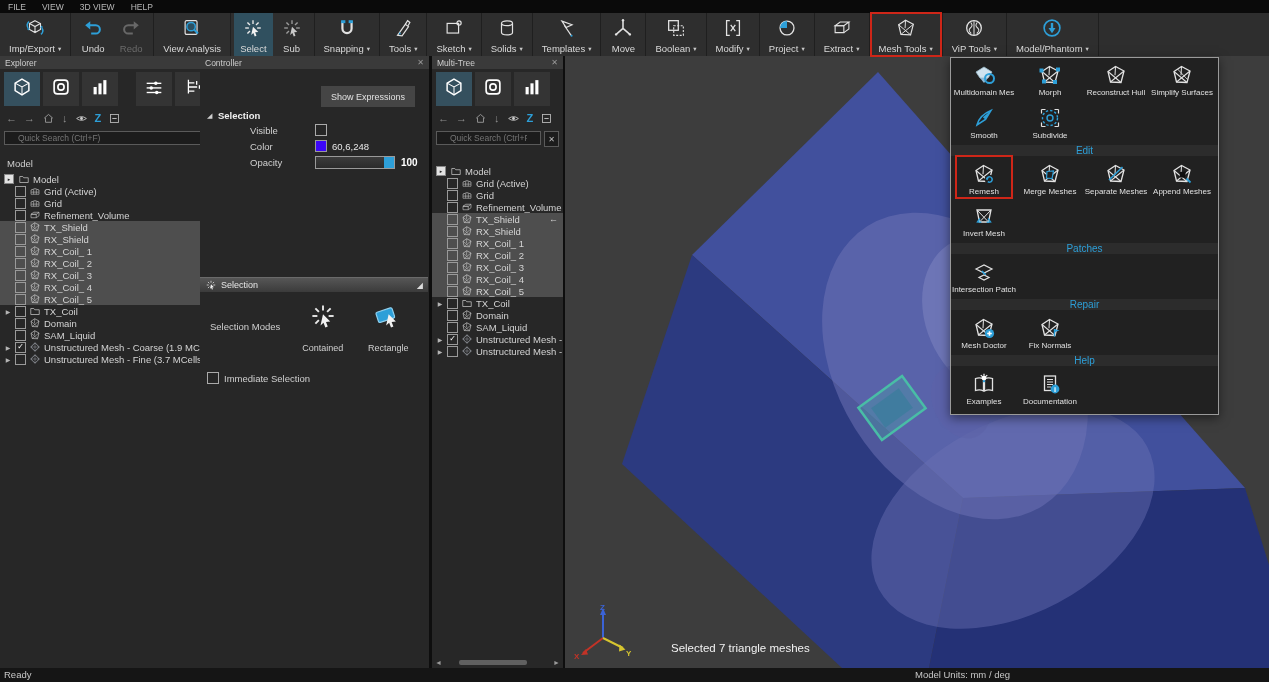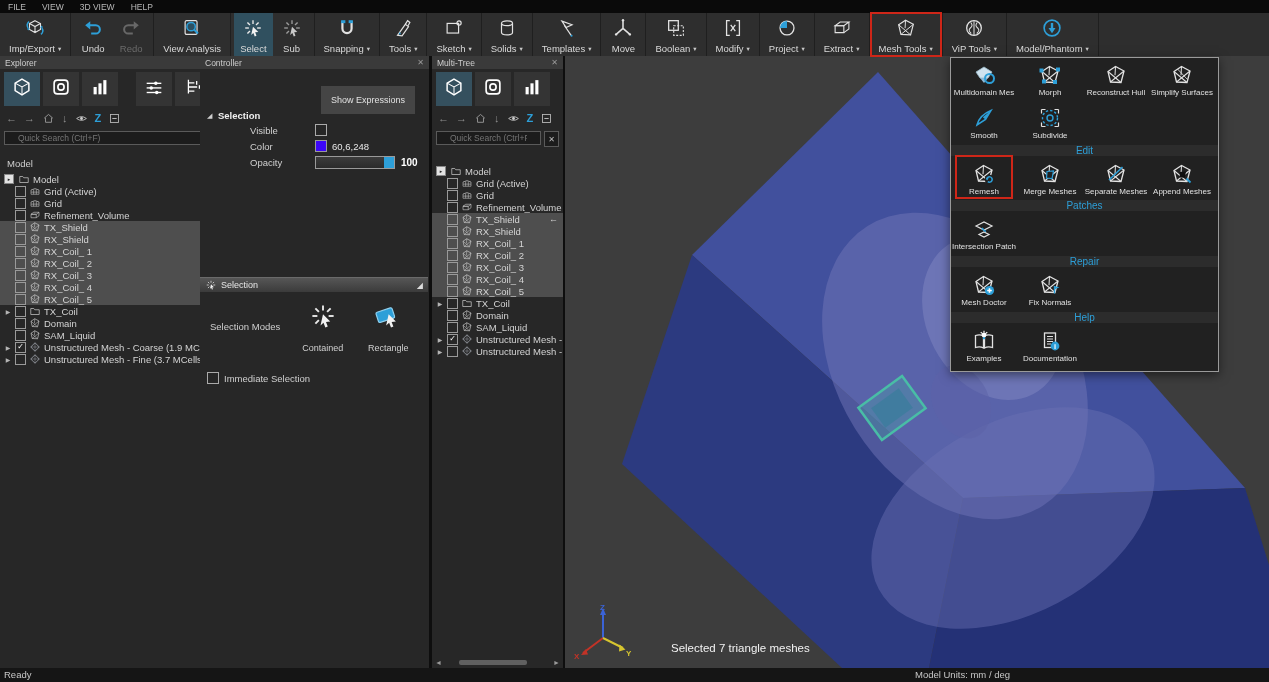--- a/index.html
+++ b/index.html
@@ -51,21 +51,21 @@
            display:flex;align-items:center;justify-content:center;flex:0 0 auto;margin-right:1px;}
   .cb{width:9px;height:9px;border:1px solid #9a9a9a;flex:0 0 auto;display:flex;align-items:center;
       justify-content:center;font-size:8px;color:#fff;background:transparent;}
   .cb.checked::after{content:"✓";font-size:8px;color:#fff;line-height:1;}
   .ticon12{width:12px;height:12px;flex:0 0 auto;}
   .ticon12 svg{width:12px;height:12px;display:block;}
   .tlabel{overflow:hidden;}
   .pin{margin-left:auto;margin-right:5px;color:#d0d0d0;font-size:9px;font-weight:bold;}
   
   .ctrl-body{position:relative;flex:1;}
-  .showexp{position:absolute;right:14px;top:17px;height:28px;background:#454545;border:none;
+  .showexp{position:absolute;right:14px;top:17px;height:21px;background:#454545;border:none;
            color:#e2e2e2;font-size:9px;padding:0 10px;font-family:"Liberation Sans",sans-serif;}
   .grp-title{position:absolute;left:18px;top:41px;font-size:9.5px;font-weight:bold;color:#efefef;}
   .grp-arrow{position:absolute;left:7px;top:43px;font-size:7px;color:#cfcfcf;}
   .crow{position:absolute;left:50px;display:flex;align-items:center;height:12px;}
   .clabel{width:65px;font-size:9.5px;color:#d0d0d0;}
   .cbox{width:10px;height:10px;border:1px solid #aaa;background:#262626;}
   .swatch{width:10px;height:10px;border:1px solid #999;}
   .cval{font-size:9.5px;color:#e8e8e8;margin-left:5px;}
   .slider{width:78px;height:11px;border:1px solid #9a9a9a;background:linear-gradient(#3c3c3c,#2b2b2b);position:relative;}
   .shandle{position:absolute;right:0;top:0;width:10px;height:100%;background:#2d9fd8;}
@@ -1101,20 +1101,30 @@
         <div class="menu-item">
           <span class="micon"><svg viewBox="0 0 24 24" xmlns="http://www.w3.org/2000/svg">
               <polygon points="4,8.5 11.5,3.5 20,8 17,19.5 6.5,19" fill="none" stroke="#e2e2e2" stroke-width="1.3"></polygon>
               <path d="M4 8.5 L17 19.5 M20 8 L6.5 19 M11.5 3.5 L11 12.2" fill="none" stroke="#e2e2e2" stroke-width="1.04"></path>
               <polygon points="10,10 16,9.5 14.8,15.8 9.6,15.4" fill="#0f0f0f"></polygon>
               <path d="M16.5 16.5 l4 4" stroke="#2d9fd8" stroke-width="1.8"></path>
             </svg></span>
           <span class="ilabel">Append Meshes</span>
         </div>
       </div>
+      <div class="menu-row">
+        <div class="menu-item">
+          <span class="micon"><svg viewBox="0 0 24 24" xmlns="http://www.w3.org/2000/svg">
+              <polygon points="5,6 19,6 16.5,18 7.5,18" fill="none" stroke="#e2e2e2" stroke-width="1.3"></polygon>
+              <path d="M5 6 L16.5 18 M19 6 L7.5 18" stroke="#e2e2e2" stroke-width="1"></path>
+              <path d="M8 14.5 l-2.5 3.5 3.8 0.3 M16 14.5 l2.5 3.5 -3.8 0.3" fill="none" stroke="#2d9fd8" stroke-width="1.4"></path>
+            </svg></span>
+          <span class="ilabel">Invert Mesh</span>
+        </div>
+      </div>
       <div class="menu-section">
         <span>Patches</span>
       </div>
       <div class="menu-row">
         <div class="menu-item">
           <span class="micon"><svg viewBox="0 0 24 24" xmlns="http://www.w3.org/2000/svg">
               <path d="M4 9 L12 5 L20 9 L12 13 Z" fill="none" stroke="#e2e2e2" stroke-width="1.2"></path>
               <path d="M7 17.5 L12 20 L17 17.5 L12 15 Z" fill="none" stroke="#e2e2e2" stroke-width="1.2"></path>
               <path d="M10 11 q2 3 4 3.5" stroke="#2d9fd8" stroke-width="1.5" fill="none"></path>
             </svg></span>

